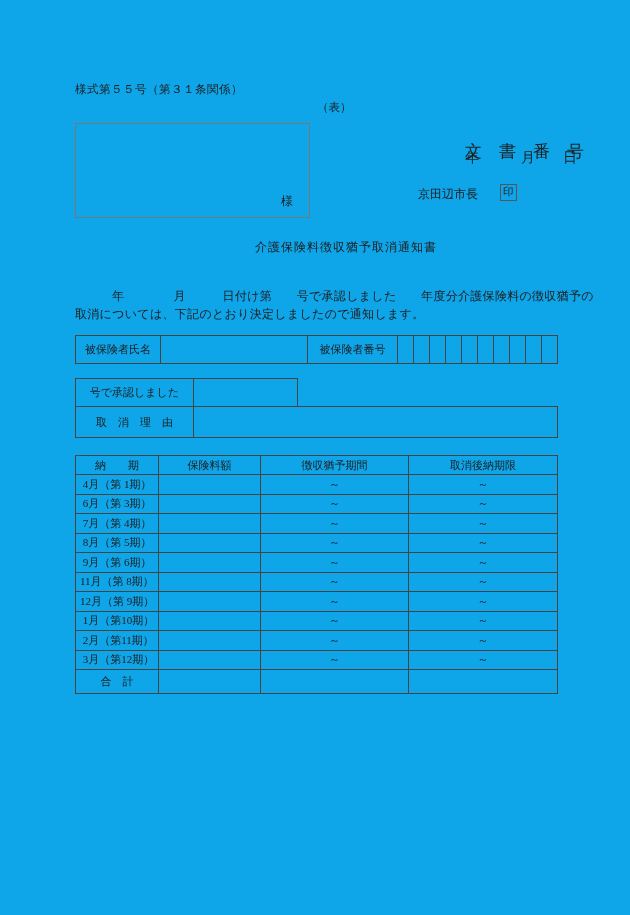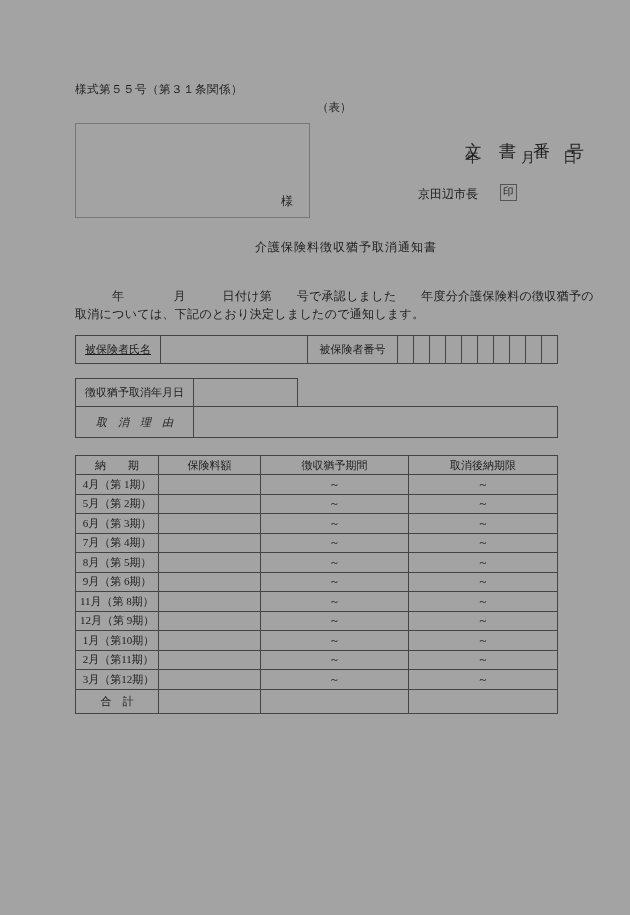--- a/index.html
+++ b/index.html
@@ -1,17 +1,17 @@
 <!DOCTYPE html>
 <html lang="ja"><head>
 <meta charset="utf-8">
 <style>
   html,body{margin:0;padding:0;background:#fdfdfd;}
   .page{
-    position:relative;width:630px;height:915px;background:#a3a3a3;
+    position:relative;width:630px;height:915px;background:#0ea5e9;
     font-family:"Liberation Serif","DejaVu Serif",serif;
     color:#1d1d1d;overflow:hidden;
   }
   .abs{position:absolute;}
   .form-number{left:75px;top:82px;font-size:11.5px;letter-spacing:.5px;}
   .side-label{left:317px;top:100px;font-size:11.5px;}
   .addr-box{left:75px;top:123px;width:235px;height:95px;border:1px solid #777;box-sizing:border-box;}
   .sama{position:absolute;right:16px;bottom:7px;font-size:12px;}
   .doc-number{left:465px;top:140px;font-size:17px;}
   .date-line{left:465px;top:149px;font-size:14px;}
@@ -20,33 +20,33 @@
   .title{left:0;top:239px;width:630px;text-align:center;font-size:12px;letter-spacing:1px;margin-left:31px;}
   .body-text{left:75px;top:279px;width:500px;font-size:12px;letter-spacing:.3px;line-height:17.5px;margin-top:9px;}
   .body-text div{white-space:nowrap;}
 
   table{border-collapse:collapse;table-layout:fixed;}
   td,th{border:1px solid #444;font-size:11px;font-weight:normal;padding:0;box-sizing:border-box;
         text-align:center;vertical-align:middle;color:#1d1d1d;}
 
   .t-insured{left:75px;top:335px;width:482px;}
   .t-insured tr{height:28px;}
-  .t-insured .c-namelabel{width:85px;text-decoration:underline;}
+  .t-insured .c-namelabel{width:85px;}
   .t-insured .c-nameval{width:147px;}
   .t-insured .c-numlabel{width:90px;font-size:11px;}
   .t-insured .digit{width:16px;}
 
   .t-canceldate{left:75px;top:378px;width:222px;}
   .t-canceldate tr{height:28px;}
   .t-canceldate .c-label{width:118px;}
   .t-canceldate .c-val{width:104px;}
 
   .t-reason{left:75px;top:406px;width:482px;}
   .t-reason tr{height:31px;}
-  .t-reason .c-label{width:118px;font-style:italic;}
+  .t-reason .c-label{width:118px;}
   .t-reason .c-val{width:364px;}
 
   .t-schedule{left:75px;top:455px;width:482px;}
   .t-schedule .hrow{height:19px;}
   .t-schedule .mrow{height:19.5px;}
   .t-schedule .trow{height:24px;margin-top:43px;}
   .t-schedule .period{text-align:left;padding-left:4px;white-space:pre;}
   .t-schedule .tilde{text-align:center;}
 </style>
 </head>
@@ -90,21 +90,21 @@
           <td class="digit"></td>
           <td class="digit"></td>
           <td class="digit"></td>
         </tr>
     </tbody>
   </table>
 
   <table class="abs t-canceldate">
     <tbody>
       <tr>
-        <td class="c-label">徴収猶予取消年月日</td>
+        <td class="c-label">号で承認しました</td>
         <td class="c-val"></td>
       </tr>
     </tbody>
   </table>
 
   <table class="abs t-reason">
     <tbody>
       <tr>
         <td class="c-label">取　消　理　由</td>
         <td class="c-val"></td>
@@ -127,26 +127,20 @@
         <th>取消後納期限</th>
       </tr>
 
         <tr class="mrow">
           <td class="period"> 4月（第 1期）</td>
           <td></td>
           <td class="tilde">～</td>
           <td class="tilde">～</td>
         </tr>
 
-        <tr class="mrow">
-          <td class="period"> 5月（第 2期）</td>
-          <td></td>
-          <td class="tilde">～</td>
-          <td class="tilde">～</td>
-        </tr>
 
         <tr class="mrow">
           <td class="period"> 6月（第 3期）</td>
           <td></td>
           <td class="tilde">～</td>
           <td class="tilde">～</td>
         </tr>
 
         <tr class="mrow">
           <td class="period"> 7月（第 4期）</td>

